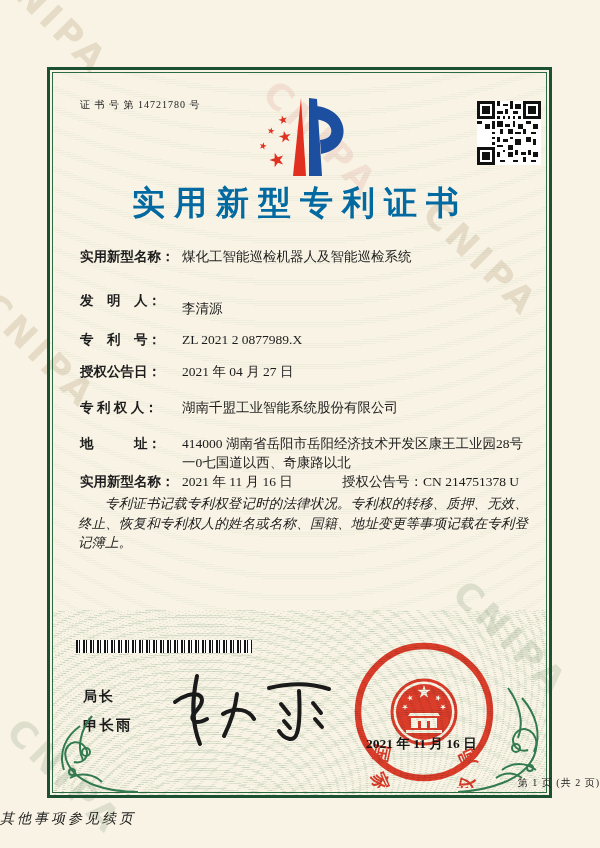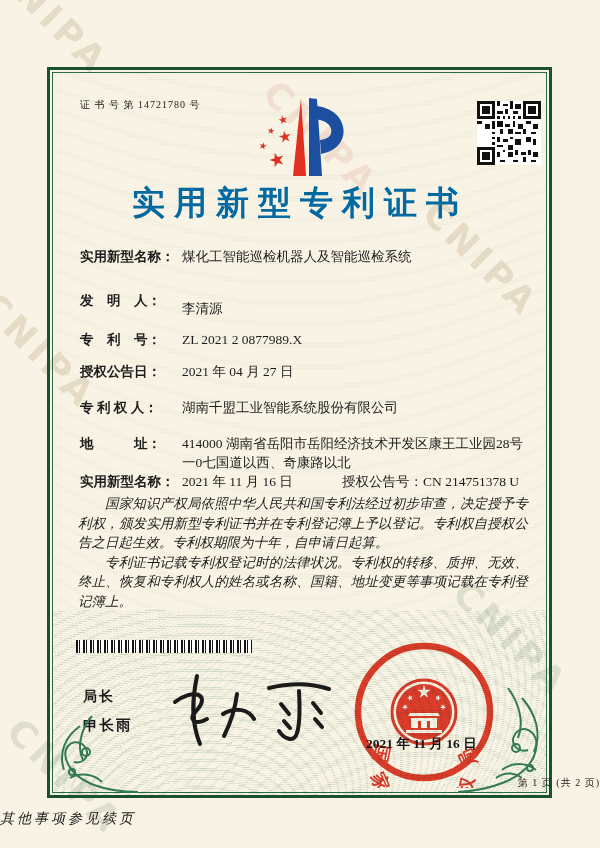--- a/index.html
+++ b/index.html
@@ -204,21 +204,20 @@
     <div class="row" style="top:473px;">
       <span class="lab">实用新型名称：</span>
       <span class="val" style="width:160px;">2021 年 11 月 16 日</span>
       <span class="grant2">
         <span>授权公告号：</span><span>CN 214751378 U</span>
       </span>
     </div>
   </div>
 
   <div class="body-text">
-    <p>国家知识产权局依照中华人民共和国专利法经过初步审查，决定授予专利权，颁发实用新型专利证书并在专利登记簿上予以登记。专利权自授权公告之日起生效。专利权期限为十年，自申请日起算。</p>
     <p>专利证书记载专利权登记时的法律状况。专利权的转移、质押、无效、终止、恢复和专利权人的姓名或名称、国籍、地址变更等事项记载在专利登记簿上。</p>
   </div>
 
   <div class="barcode"></div>
 
   <div class="director-title">局长</div>
   <div class="director-name">申长雨</div>
 
   <svg class="signature" viewBox="0 0 175 88">
     <g fill="none" stroke="#1a1a1a" stroke-width="4" stroke-linecap="round">

